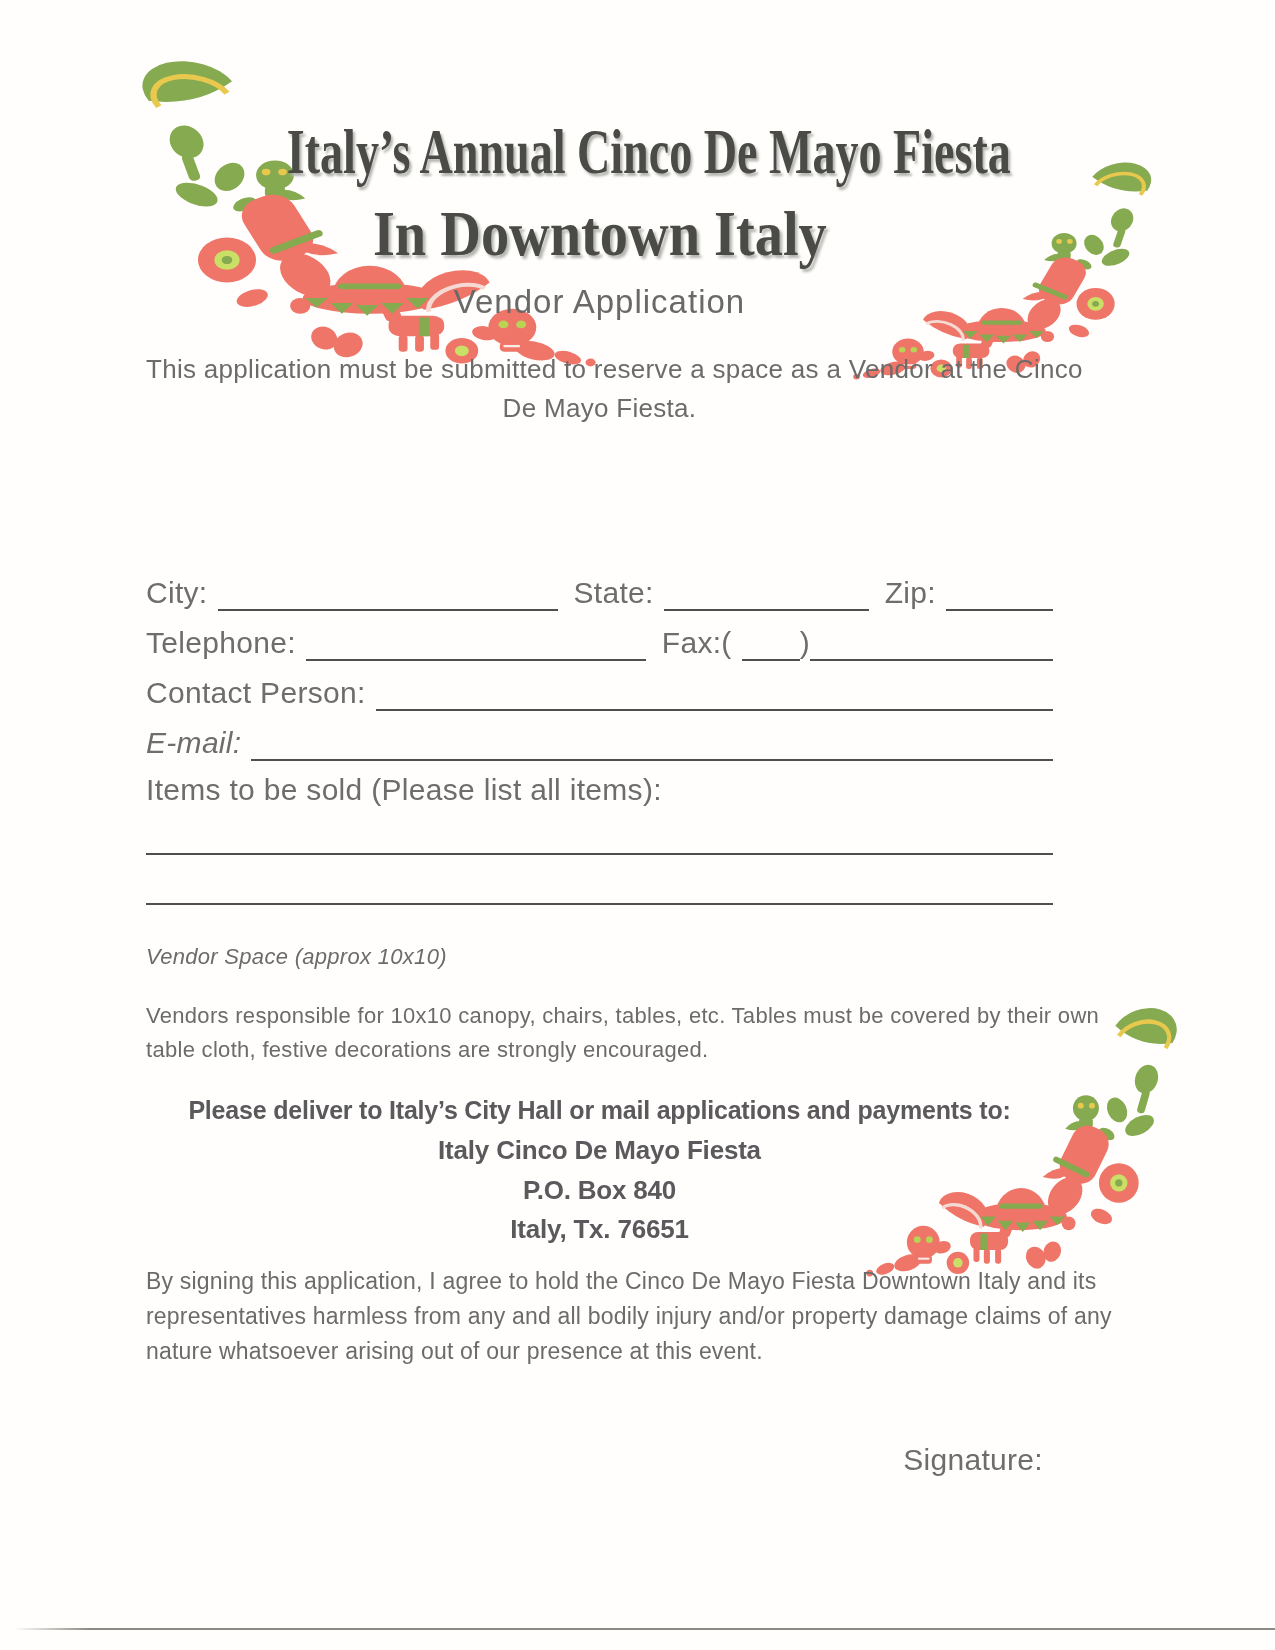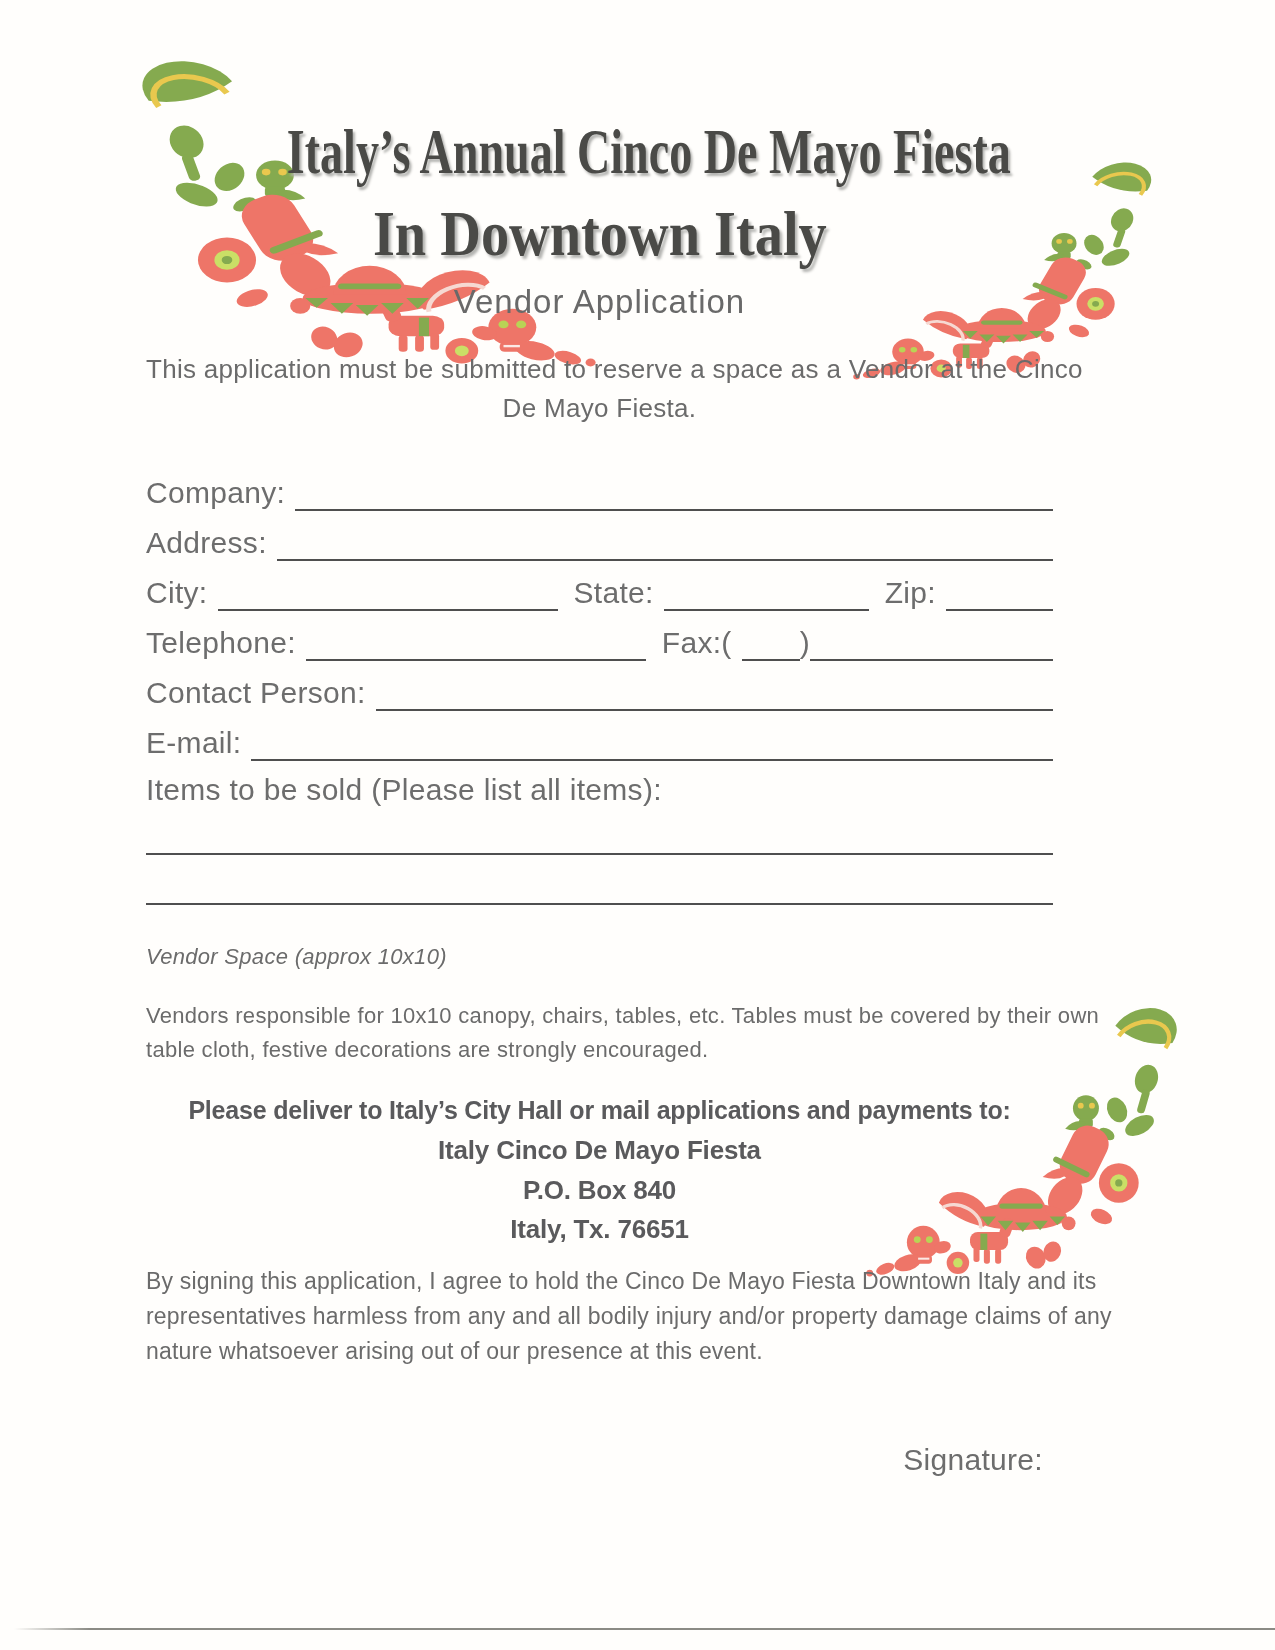--- a/index.html
+++ b/index.html
@@ -60,21 +60,21 @@
   .w340{flex:0 0 340px;}
   .w205{flex:0 0 205px;}
   .w58{flex:0 0 58px;}
   .w480{flex:0 0 480px;}
   .paren{white-space:nowrap;line-height:1.15;}
   .r-company{top:476px;}
   .r-address{top:526px;}
   .r-city{top:576px;}
   .r-phone{top:626px;}
   .r-contact{top:676px;}
-  .r-email{top:726px;}
+  .r-email{top:726px;font-style:italic;}
 
   .items-label{top:773px;font-size:30px;color:#6d6d6d;letter-spacing:0.3px;}
   .items-line{height:0;border-bottom:2px solid #4f4f4f;}
   .il1{top:853px;}
   .il2{top:903px;}
 
   .small-text{font-size:22px;color:#6b6b6b;letter-spacing:0.3px;white-space:nowrap;}
   .vendor-space{top:944px;font-style:italic;}
   .resp1{top:1003px;}
   .resp2{top:1037px;}
@@ -178,29 +178,21 @@
     </svg>
 
   <div class="content">
 
     <div class="abs title t1"><span class="squeeze">Italy’s Annual Cinco De Mayo Fiesta</span></div>
     <div class="abs title t2"><span class="squeeze2">In Downtown Italy</span></div>
     <div class="abs subtitle">Vendor Application</div>
     <div class="abs intro intro1">This application must be submitted to reserve a space as a Vendor at the Cinco</div>
     <div class="abs intro intro2">De Mayo Fiesta.</div>
 
-    <div class="abs frow r-company">
-      <span class="lbl">Company:</span>
-      <span class="ul"></span>
-    </div>
-
-    <div class="abs frow r-address">
-      <span class="lbl">Address:</span>
-      <span class="ul"></span>
-    </div>
+
 
     <div class="abs frow r-city">
       <span class="lbl">City:</span>
       <span class="ul w340"></span>
       <span class="lbl mid">State:</span>
       <span class="ul w205"></span>
       <span class="lbl mid">Zip:</span>
       <span class="ul"></span>
     </div>
 

